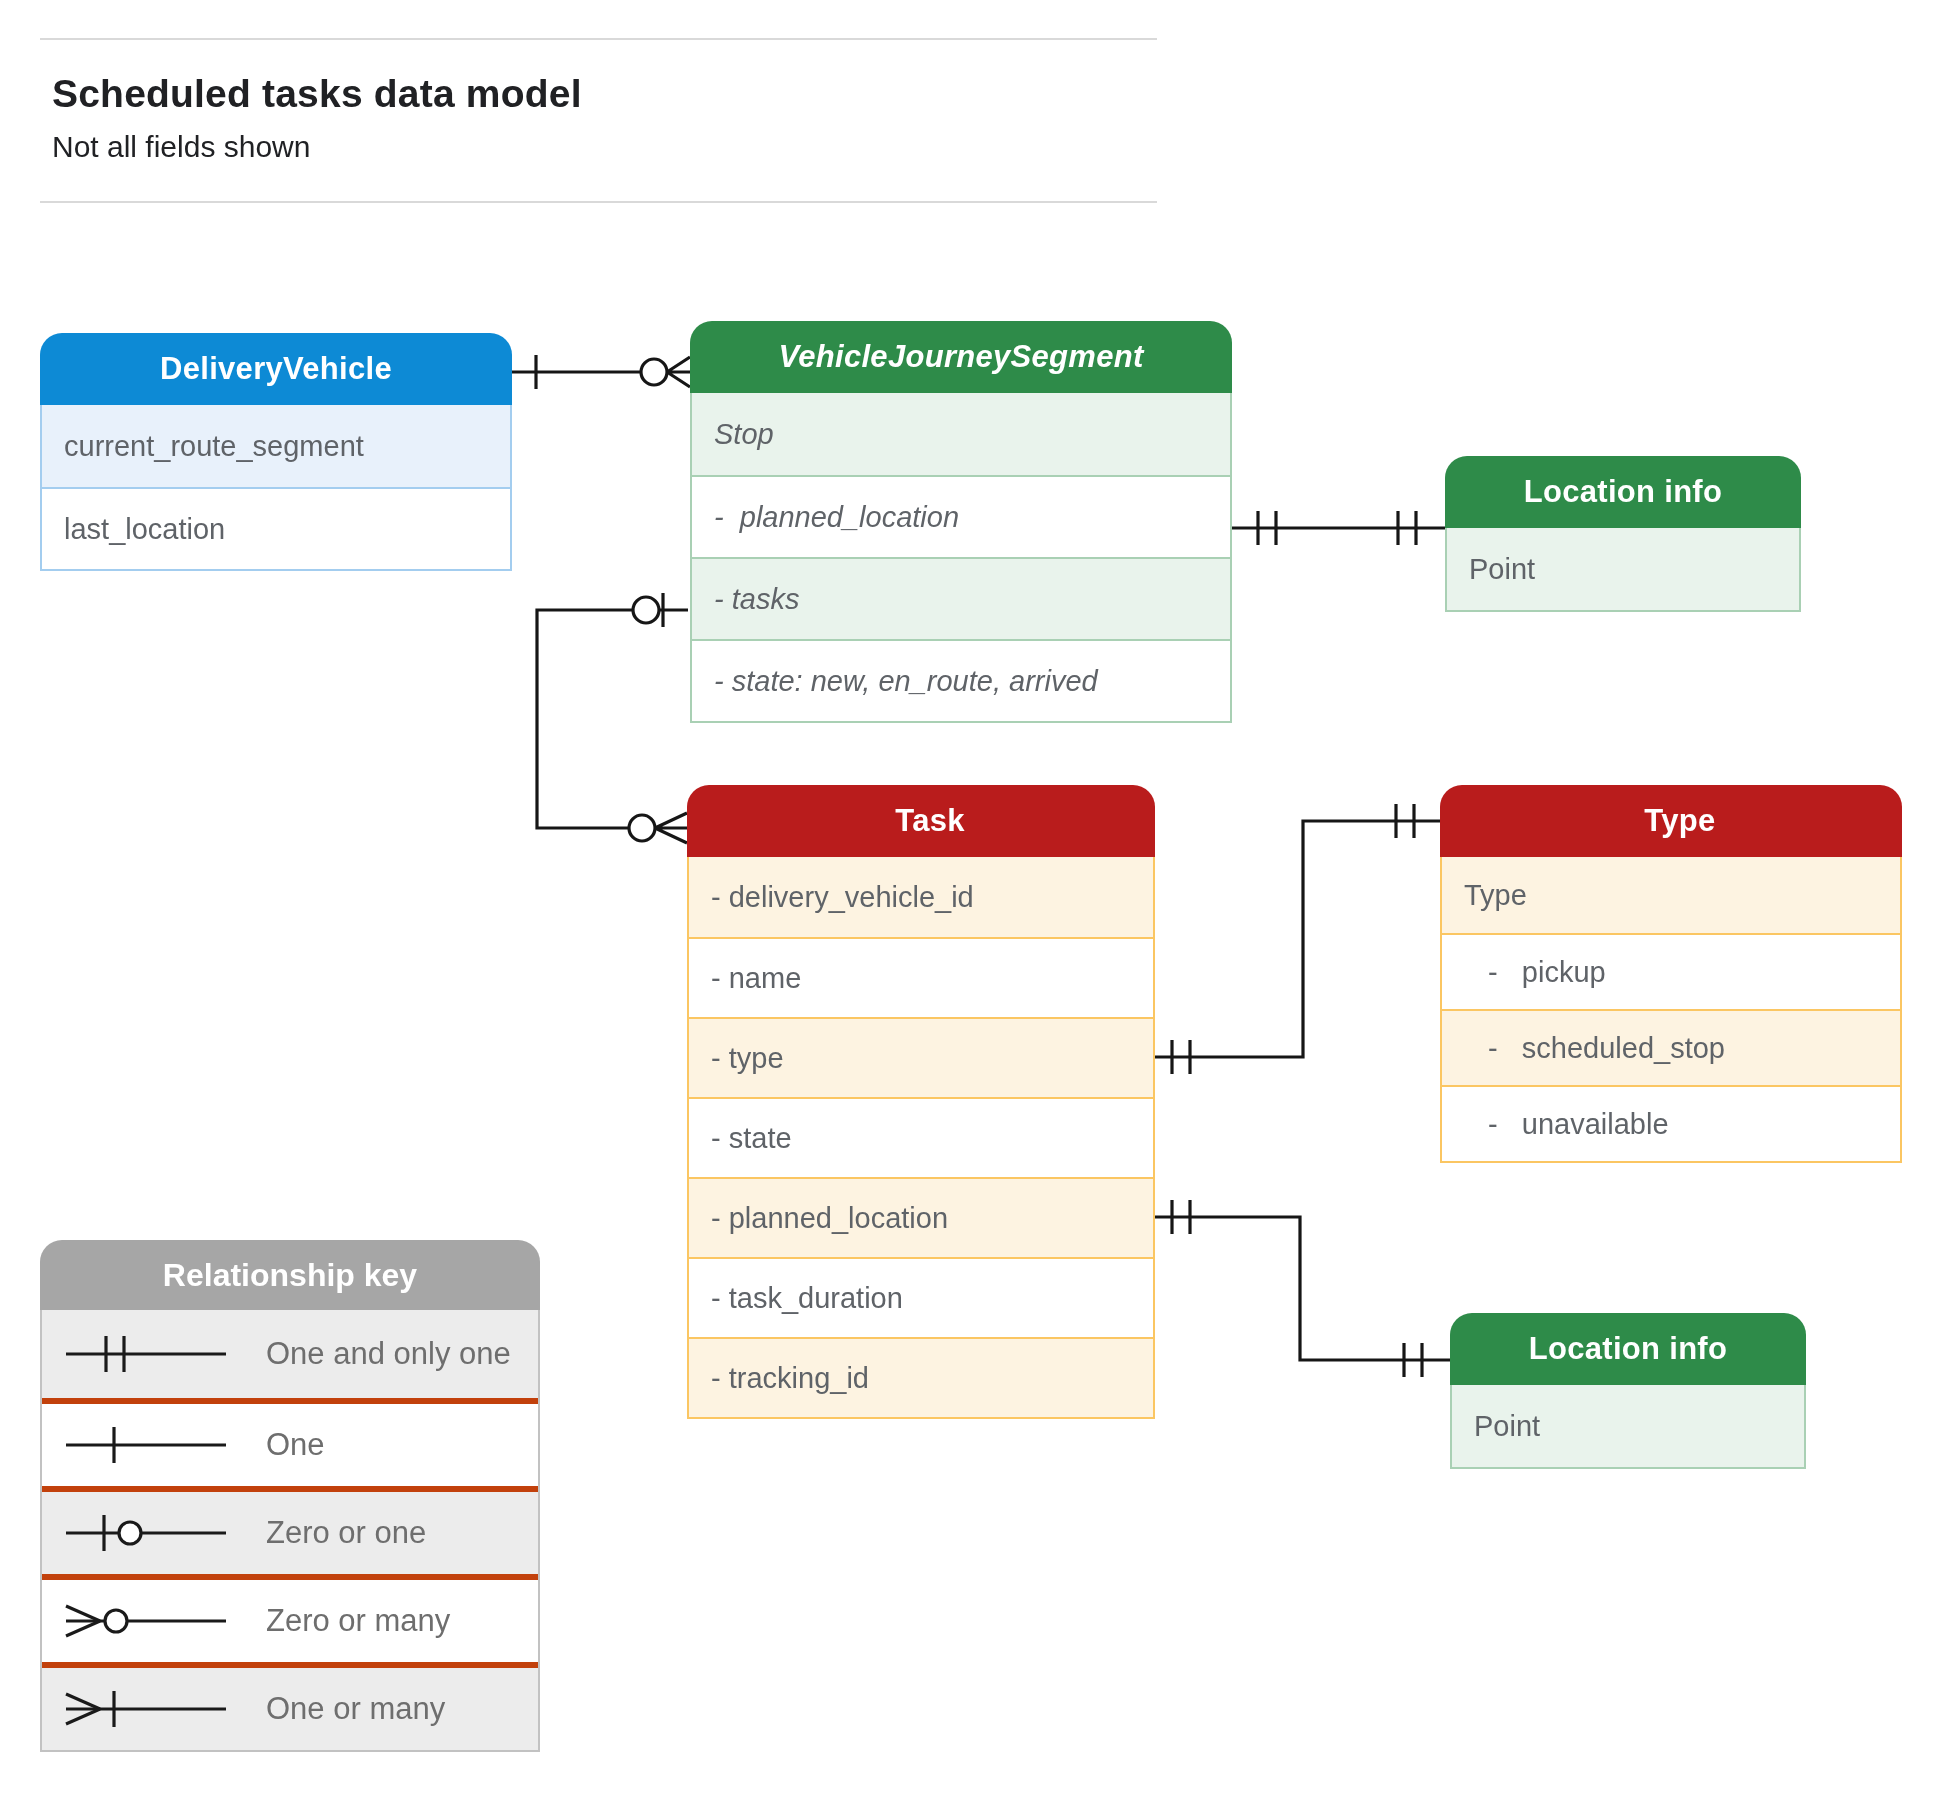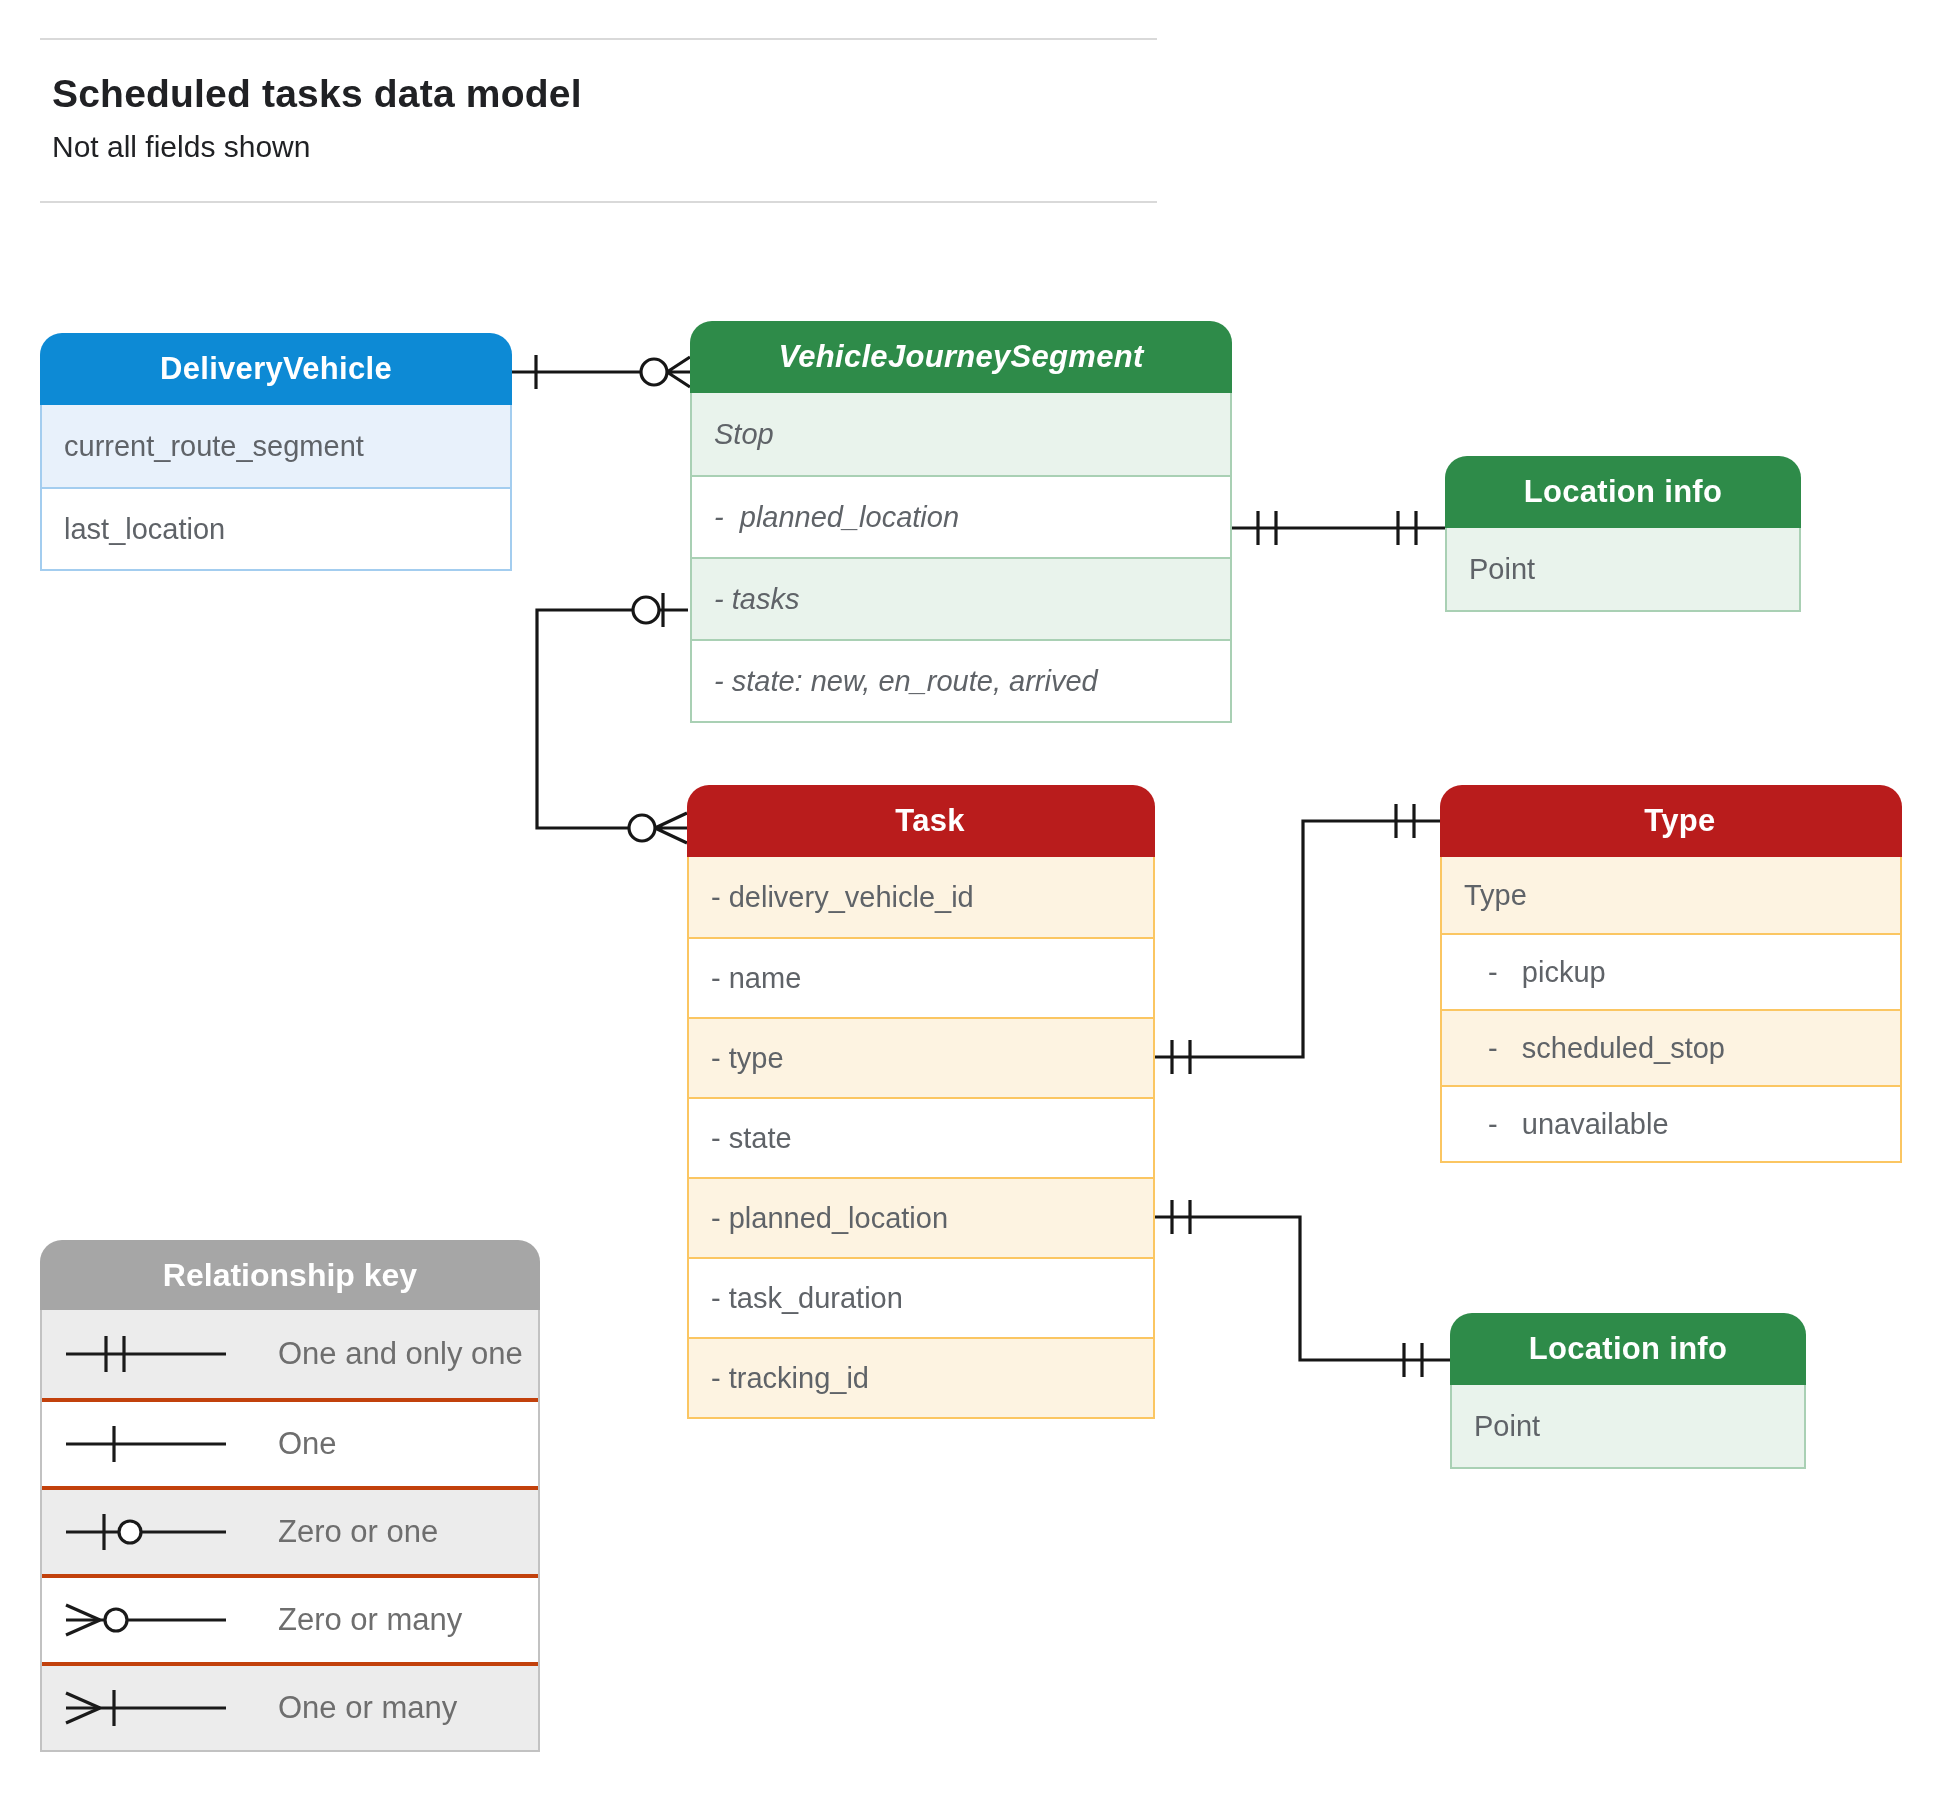--- a/index.html
+++ b/index.html
@@ -65,26 +65,26 @@
 
   
   .legend { position: absolute; left: 40px; top: 1240px; width: 500px; }
   .legend-header {
     height: 70px; background: #a6a6a6; border-radius: 22px 22px 0 0;
     display: flex; align-items: center; justify-content: center;
     color: #ffffff; font-size: 32px; font-weight: bold;
   }
   .legend-rows { border: 2px solid #c2c2c2; border-top: none; background: #fff; }
   .legend-row { height: 88px; display: flex; align-items: center; }
-  .legend-row + .legend-row { border-top: 4px solid #c2410c; }
+  .legend-row + .legend-row { border-top: 6px solid #c2410c; }
   .legend-row:nth-child(odd) { background: #ececec; }
   .legend-symbol { width: 180px; height: 88px; margin-left: 16px; flex: 0 0 auto; }
   .legend-symbol line { stroke: #1a1a1a; stroke-width: 3.2; fill: none; }
   .legend-symbol circle { stroke: #1a1a1a; stroke-width: 3.2; fill: #ffffff; }
-  .legend-label { font-size: 31px; color: #6e6e6e; margin-left: 40px; white-space: nowrap; }
+  .legend-label { font-size: 31px; color: #6e6e6e; margin-left: 28px; white-space: nowrap; }
 </style>
 </head>
 <body>
 
 <div class="canvas">
 
   <div class="rule top"></div>
   <div class="page-title">Scheduled tasks data model</div>
   <div class="page-subtitle">Not all fields shown</div>
   <div class="rule mid"></div>

